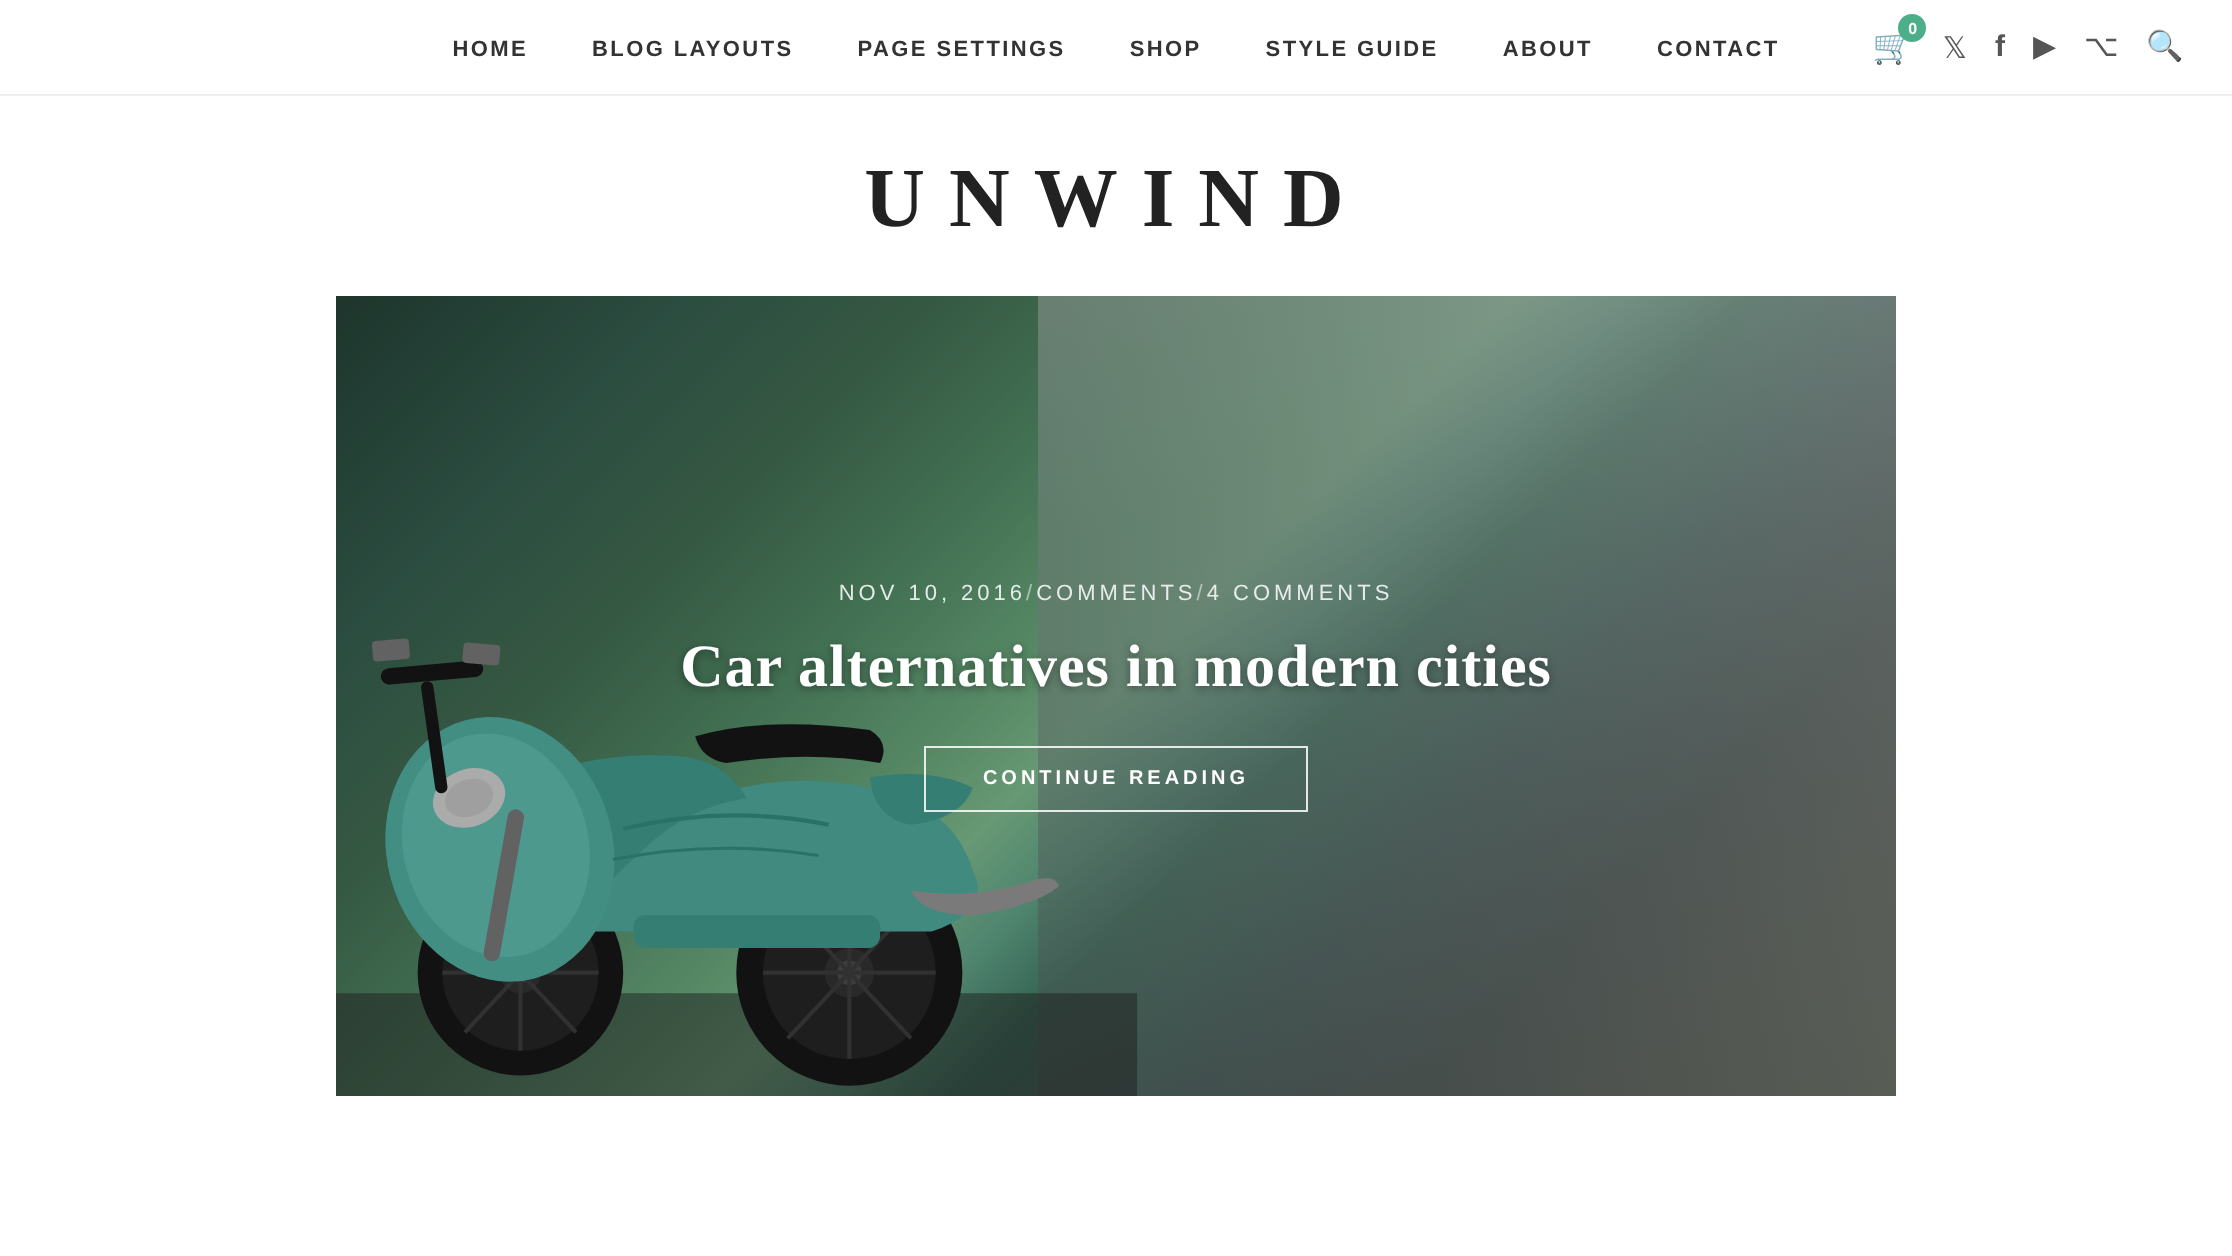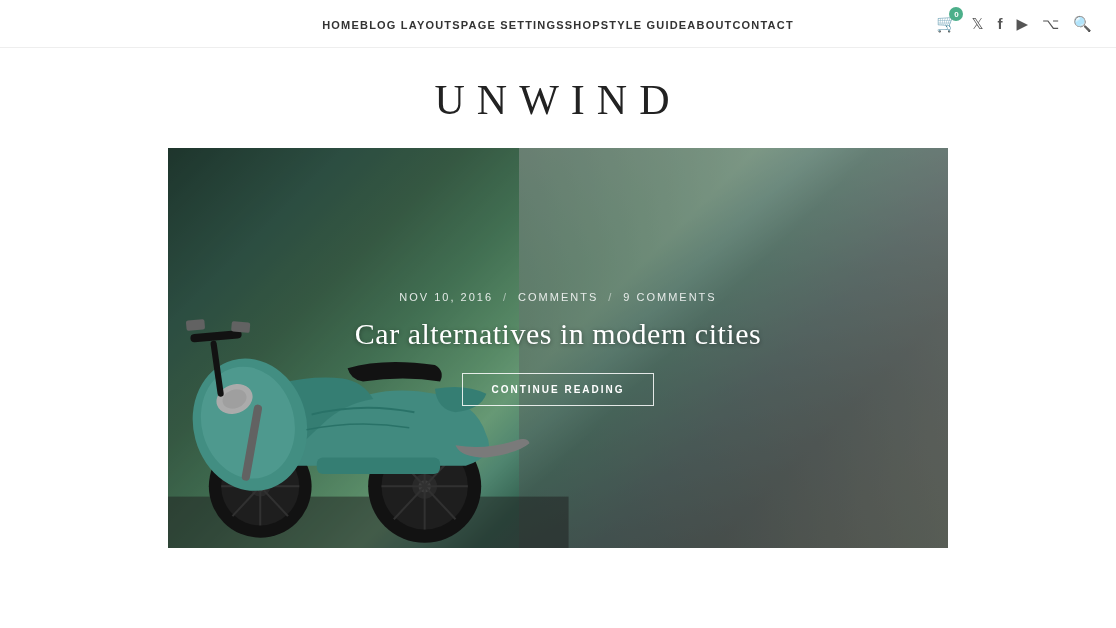--- a/index.html
+++ b/index.html
@@ -22,20 +22,21 @@
       align-items: center;
       justify-content: center;
       height: 48px;
       border-bottom: 1px solid #eee;
       position: relative;
     }
 
     .nav-links {
       display: flex;
       align-items: flex-end;
+      gap: 32px;
       list-style: none;
     }
 
     .nav-links a {
       text-decoration: none;
       color: #333;
       font-family: 'Arial', sans-serif;
       font-size: 11px;
       font-weight: 600;
       letter-spacing: 1.2px;
@@ -78,21 +79,21 @@
     .site-title-section {
       display: flex;
       justify-content: center;
       align-items: center;
       padding: 28px 0 24px 0;
     }
 
     .site-title {
       font-family: 'Georgia', serif;
       font-size: 42px;
-      font-weight: 400;
+      font-weight: 700;
       letter-spacing: 12px;
       color: #222;
       text-transform: uppercase;
     }
 
     
     .hero {
       position: relative;
       width: 100%;
       height: 400px;
@@ -141,36 +142,36 @@
       text-align: center;
     }
 
     .hero-meta {
       font-family: 'Arial', sans-serif;
       font-size: 11px;
       letter-spacing: 2px;
       color: rgba(255,255,255,0.85);
       margin-bottom: 14px;
       display: flex;
-      gap: 10px;
+      gap: 0;
       align-items: center;
     }
 
     .hero-meta span {
       display: inline-block;
     }
 
     .hero-meta .sep {
       opacity: 0.6;
     }
 
     .hero-title {
       font-family: 'Georgia', serif;
       font-size: 30px;
-      font-weight: normal;
+      font-weight: bold;
       color: #fff;
       margin-bottom: 22px;
       letter-spacing: 0.5px;
       text-shadow: 0 1px 4px rgba(0,0,0,0.4);
     }
 
     .hero-btn {
       border: 1.5px solid rgba(255,255,255,0.85);
       color: #fff;
       background: transparent;
@@ -299,18 +300,18 @@
   </div>
 
   <div class="hero-overlay"></div>
 
   <div class="hero-content">
     <div class="hero-meta">
       <span>NOV 10, 2016</span>
       <span class="sep">/</span>
       <span>COMMENTS</span>
       <span class="sep">/</span>
-      <span>9 COMMENTS</span>
+      <span>4 COMMENTS</span>
     </div>
     <h2 class="hero-title">Car alternatives in modern cities</h2>
     <button class="hero-btn">CONTINUE READING</button>
   </div>
 </div>
 
 </body></html>

